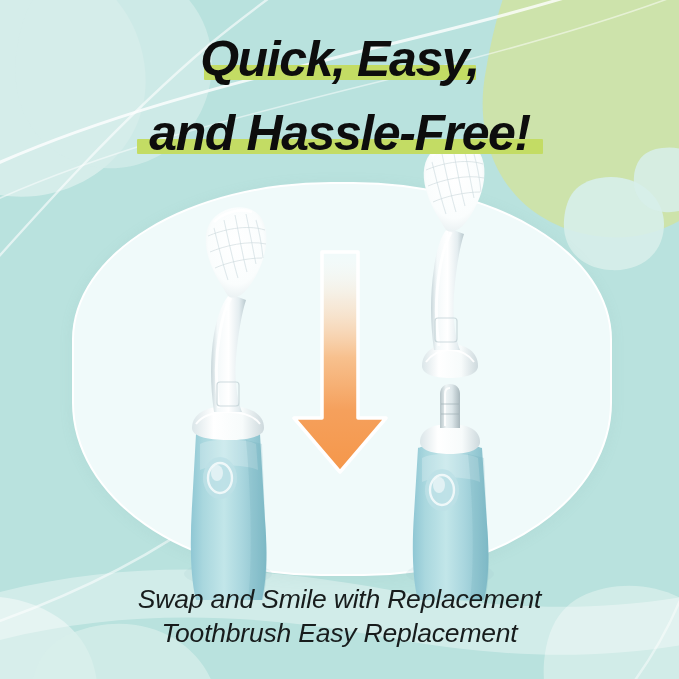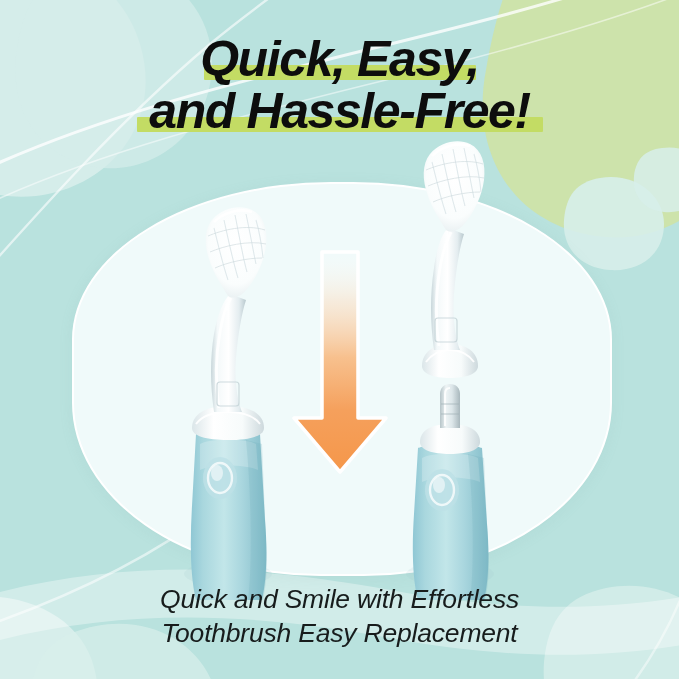--- a/index.html
+++ b/index.html
@@ -38,21 +38,21 @@
     pointer-events: none;
   }
   .headline-line {
     position: relative;
     display: block;
     line-height: 1.0;
     margin: 0;
     padding: 0;
   }
   .headline-line + .headline-line {
-    margin-top: 2px;
+    margin-top: 24px;
   }
   .hl-text {
     position: relative;
     display: inline-block;
     font-size: 50px;
     font-weight: 700;
     letter-spacing: -1.4px;
     color: #0d0d0d;
     padding: 0 4px;
     z-index: 2;
@@ -309,17 +309,17 @@
       <g stroke="#cdd9dd" stroke-width="0.9" opacity="0.7">
         <path d="M426 170 C 440 164 464 158 483 164" fill="none"></path>
         <path d="M428 186 C 442 180 466 174 484 178" fill="none"></path>
         <path d="M433 202 C 446 196 466 192 480 192" fill="none"></path>
       </g>
       <path d="M432 156 C 442 146 458 142 470 146" fill="none" stroke="#ffffff" stroke-width="2.6" opacity="0.9"></path>
     </g>
   </svg>
 
   <div class="caption">
-    <span class="caption-line">Quick and Smile with Effortless</span>
+    <span class="caption-line">Swap and Smile with Replacement</span>
     <span class="caption-line">Toothbrush Easy Replacement</span>
   </div>
 
 </div>
 
 </body></html>

